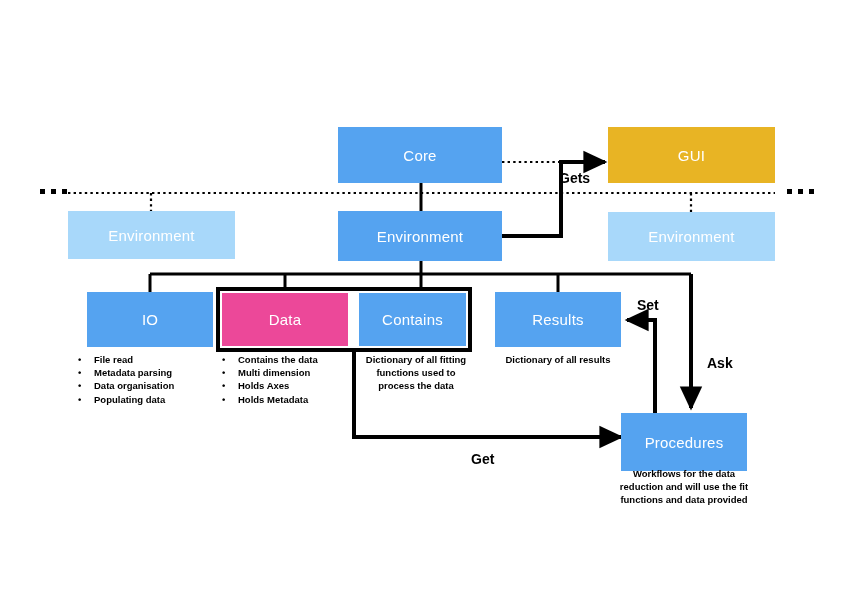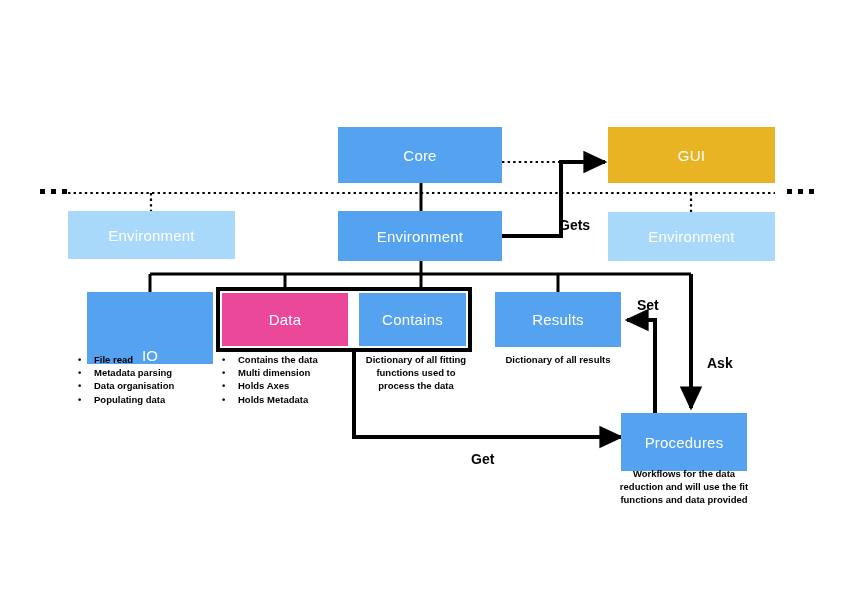--- a/index.html
+++ b/index.html
@@ -153,21 +153,21 @@
 </div>
 
 <div class="box" style="left:338px; top:211px; width:164px; height:50px; background:#55A3F0;">
   <span>Environment</span>
 </div>
 
 <div class="box" style="left:608px; top:212px; width:167px; height:49px; background:#A8D8FA;">
   <span>Environment</span>
 </div>
 
-<div class="box" style="left:87px; top:292px; width:126px; height:72px; background:#55A3F0;align-items:flex-end;">
+<div class="box" style="left:87px; top:292px; width:126px; height:55px; background:#55A3F0;">
   <span>IO</span>
 </div>
 
 <div class="box" style="left:222px; top:293px; width:126px; height:53px; background:#ec4899;">
   <span>Data</span>
 </div>
 
 <div class="box" style="left:359px; top:293px; width:107px; height:53px; background:#55A3F0;">
   <span>Contains</span>
 </div>
@@ -193,19 +193,19 @@
   <span class="row"><span class="bu">•</span><span>Holds Axes</span></span>
   <span class="row"><span class="bu">•</span><span>Holds Metadata</span></span>
 </div>
 
 <div class="desc center" style="left:360px; top:353px; width:112px;">Dictionary of all fitting functions used to process the data</div>
 
 <div class="desc center" style="left:499px; top:353px; width:118px;">Dictionary of all results</div>
 
 <div class="desc center" style="left:616px; top:467px; width:136px;">Workflows for the data reduction and will use the fit functions and data provided</div>
 
-<div class="elabel" style="left:559px; top:170px;margin-top:47px;">Gets</div>
+<div class="elabel" style="left:559px; top:170px;">Gets</div>
 
 <div class="elabel" style="left:637px; top:297px;">Set</div>
 
 <div class="elabel" style="left:707px; top:355px;">Ask</div>
 
 <div class="elabel" style="left:471px; top:451px;">Get</div>
 
 </body></html>

